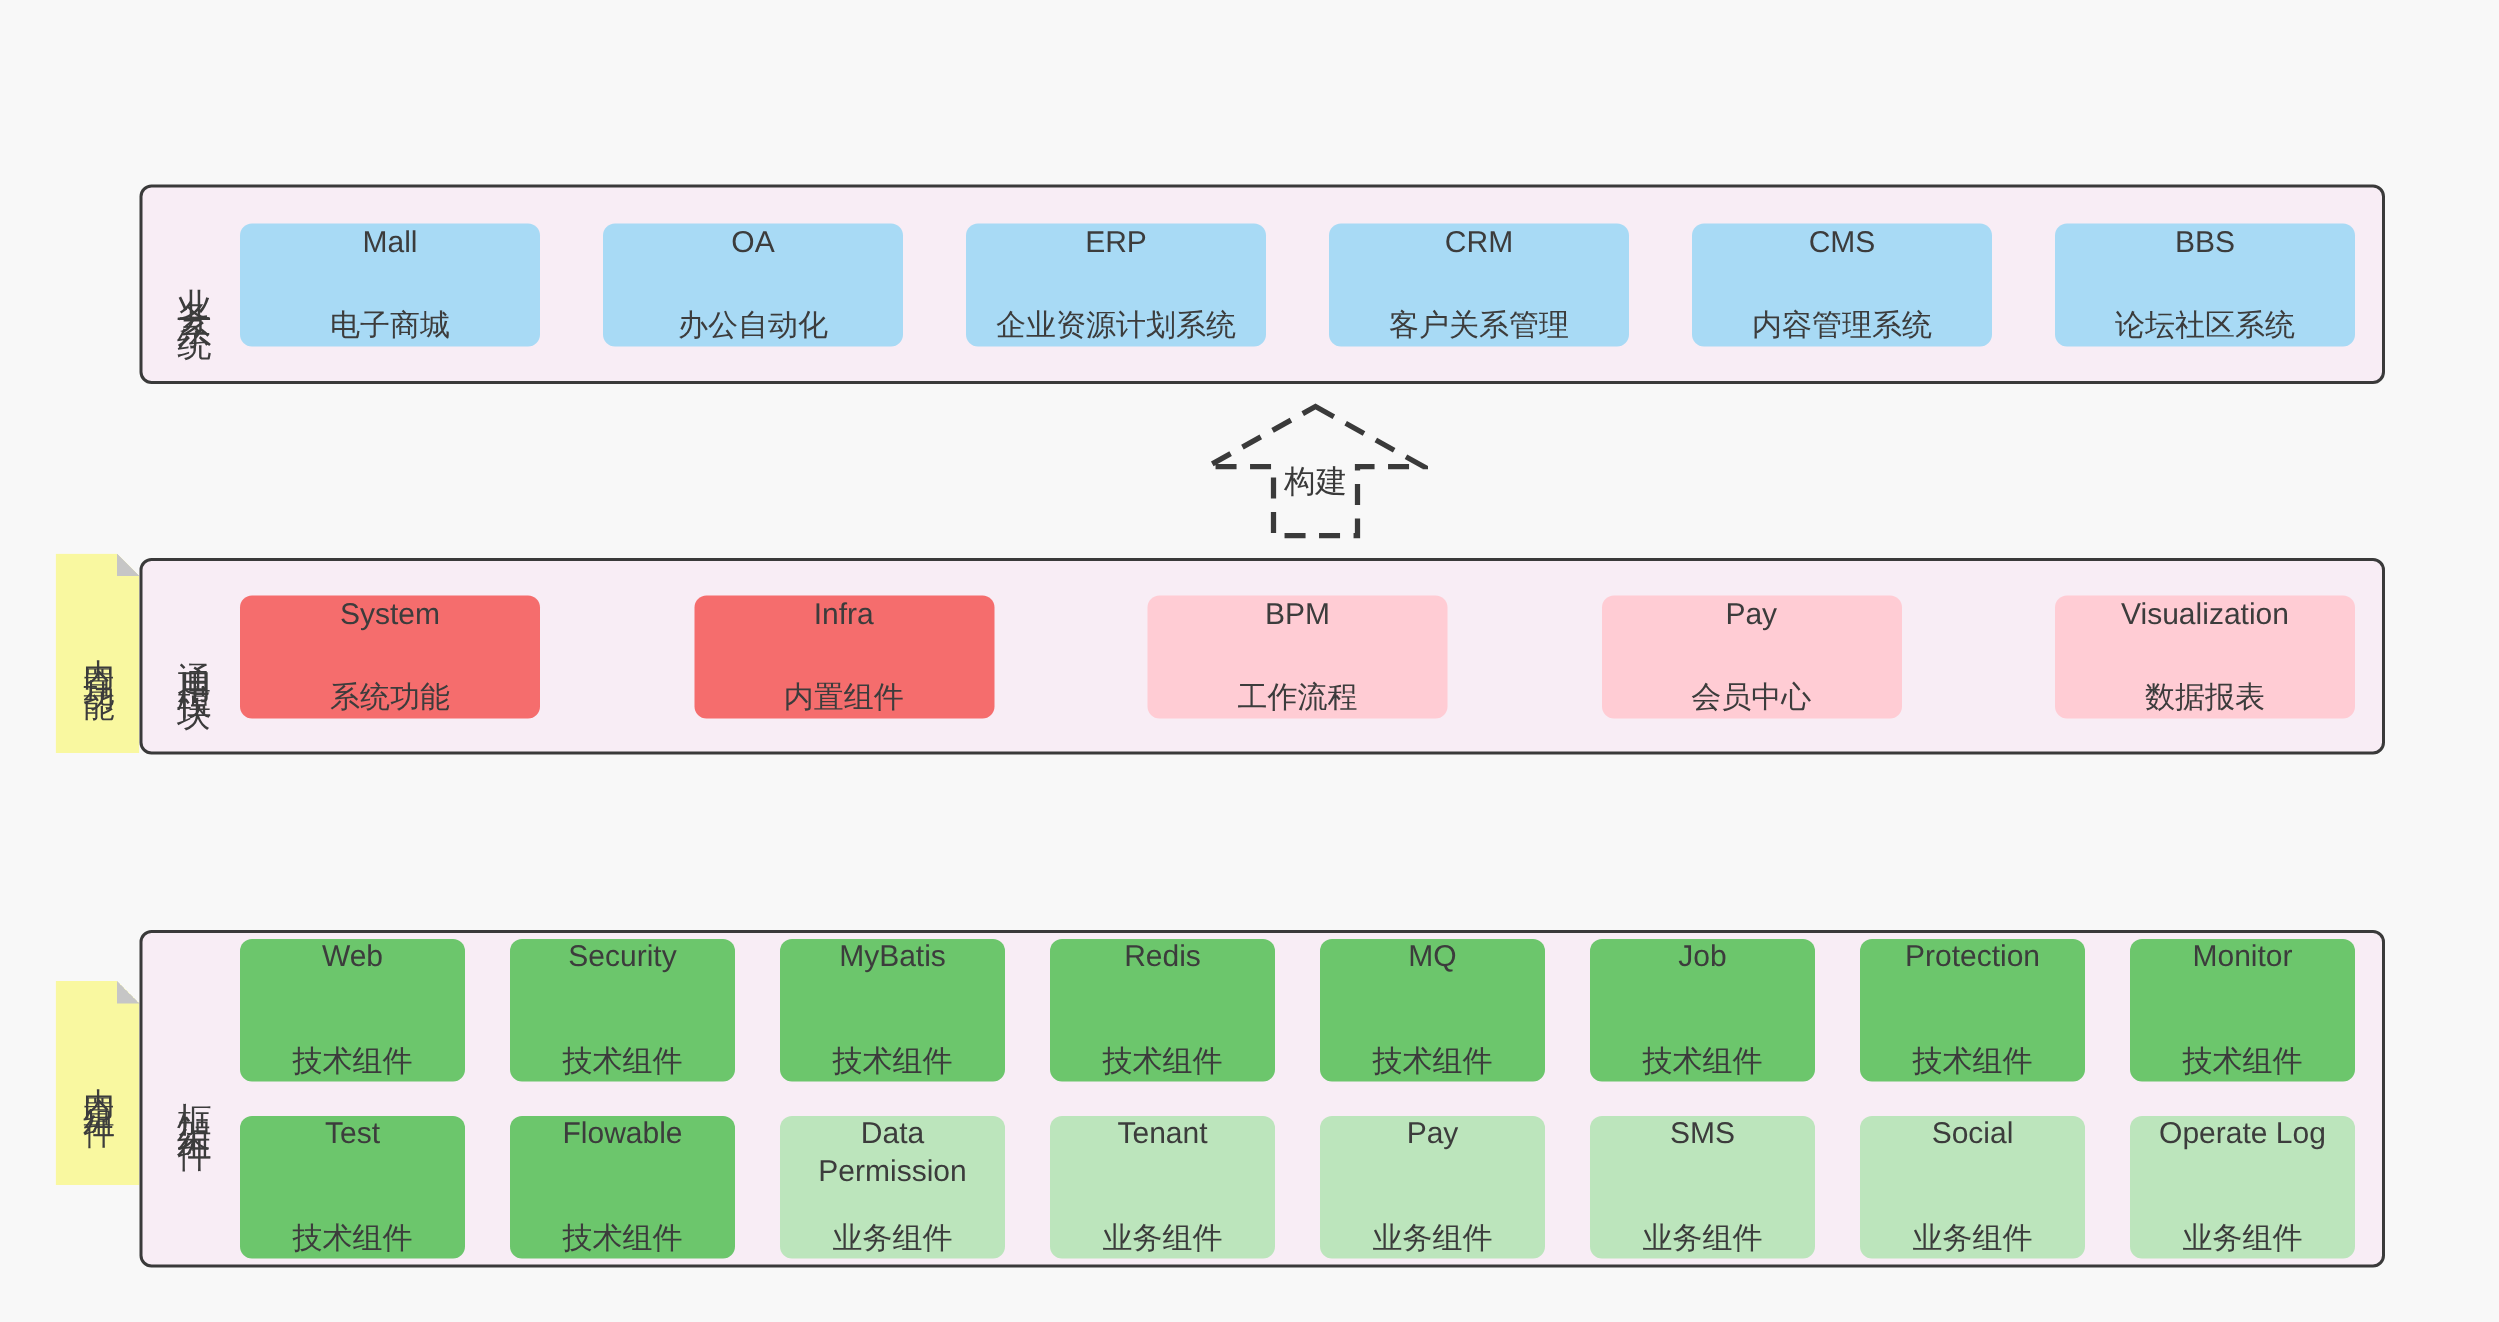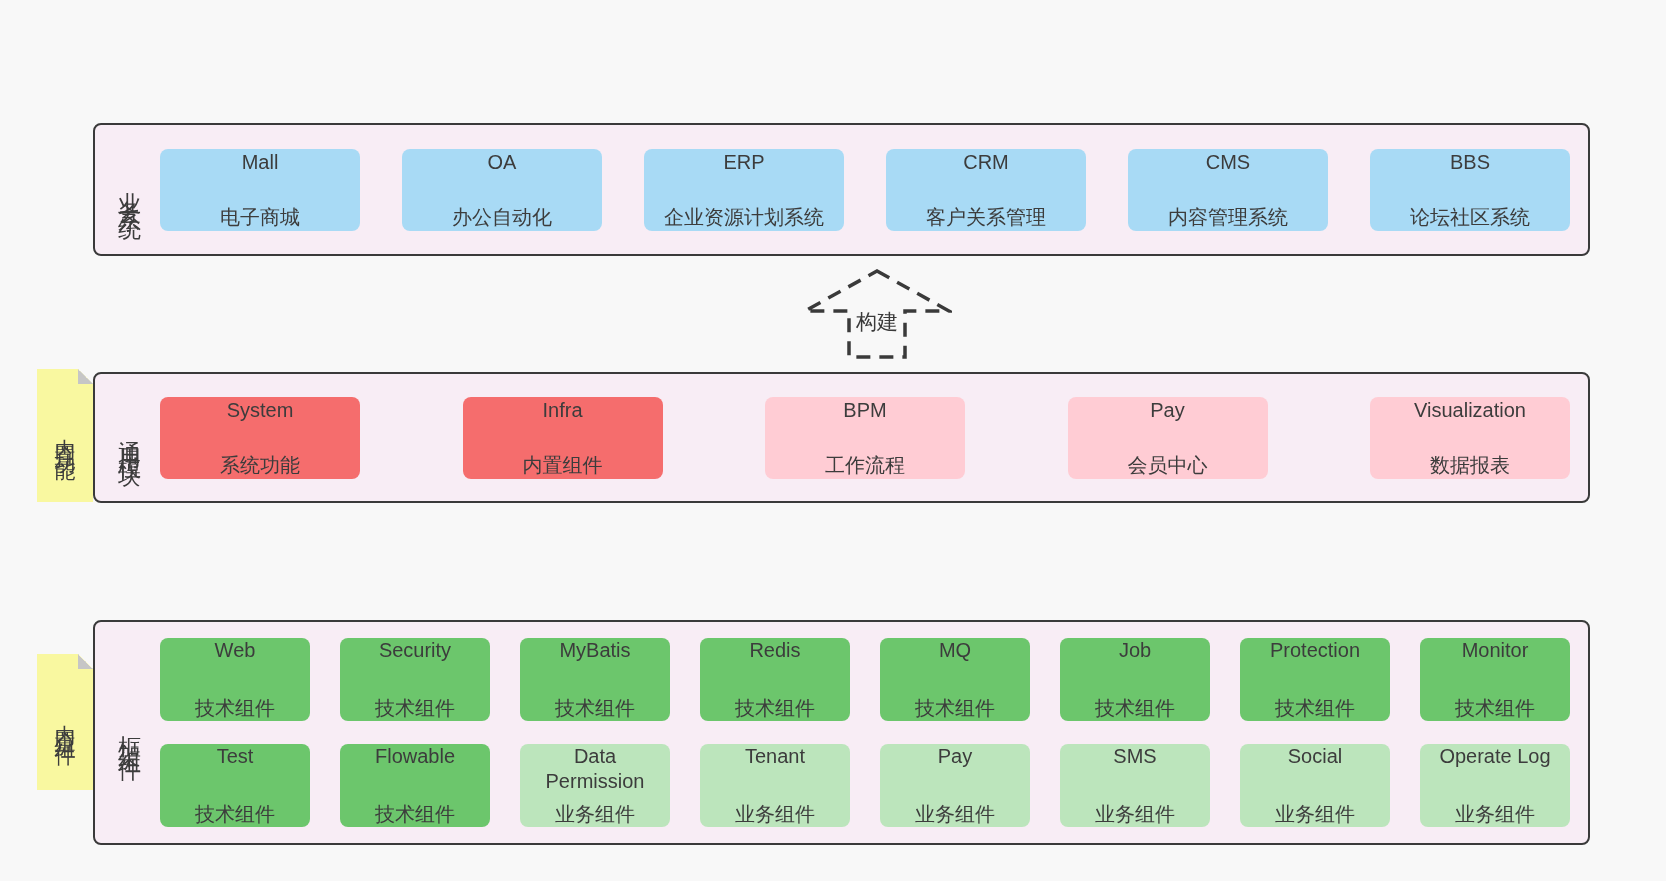--- a/index.html
+++ b/index.html
@@ -62,21 +62,21 @@
     display: flex;
     flex-direction: column;
     justify-content: space-between;
     align-items: center;
     text-align: center;
     font-size: 20px;
     line-height: 27px;
     color: var(--text, #3c3c3c);
   }
   .band-1 .box, .band-2 .box { width: 200px; height: 82px; }
-  .band-3 .box { width: 150px; height: 83px; line-height: 25px; padding: 0 4px; }
+  .band-3 .box { width: 150px; height: 95px; line-height: 25px; padding: 0 4px; }
   .box.blue       { background: var(--blue, #a8daf5); }
   .box.red        { background: var(--red, #f56d6d); }
   .box.pink       { background: var(--pink, #ffccd4); }
   .box.green      { background: var(--green, #6cc66c); }
   .box.lightgreen { background: var(--lightgreen, #bce5bc); }
 
   
   .sticky {
     position: absolute;
     left: 37px;

